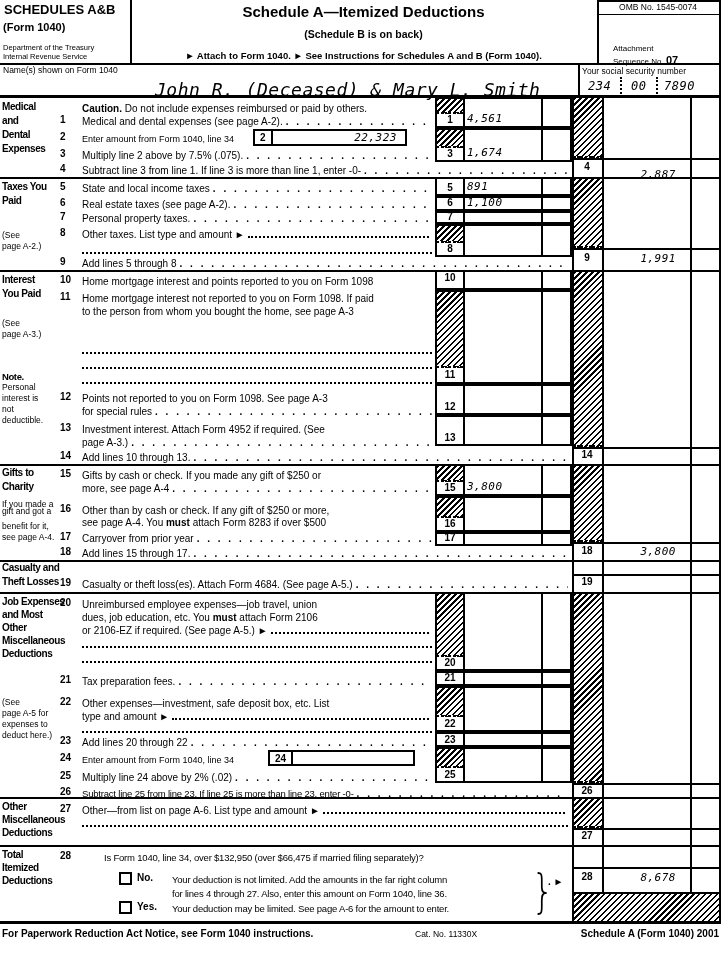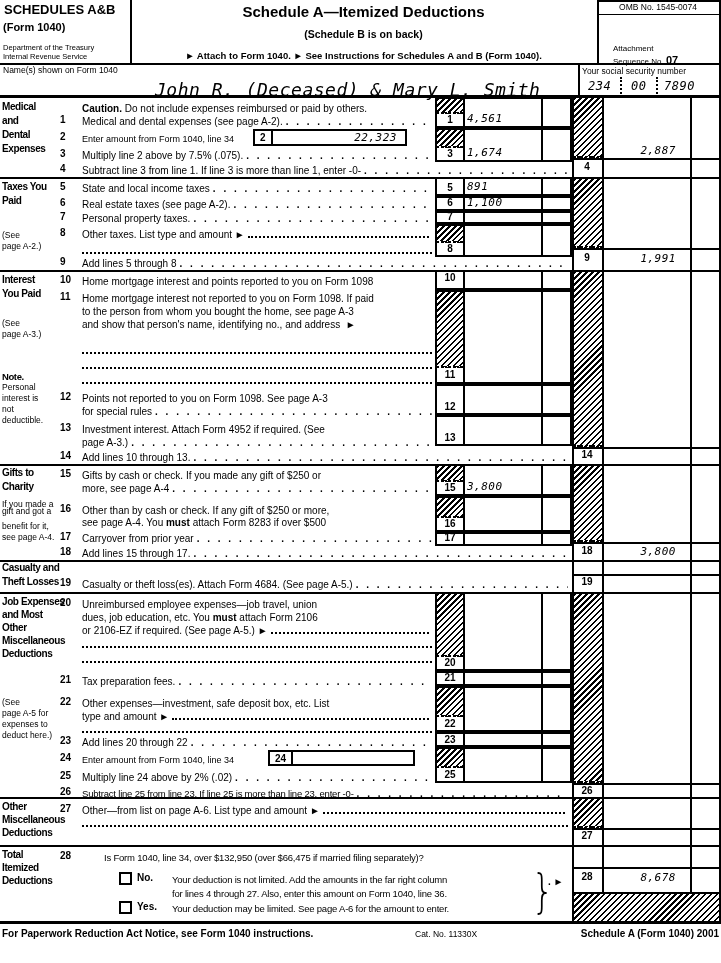--- a/index.html
+++ b/index.html
@@ -153,21 +153,21 @@
       <div class="c1"></div>
       <div class="c2"></div>
     </div>
   <div class="hatch hatchd" style="left:437px;top:99px;width:26px;height:13px"></div>
   <div class="hatch hatchd" style="left:437px;top:130px;width:26px;height:16px"></div>
   <div class="num" style="top:114px">1</div>
   <div class="num" style="top:148px">3</div>
   <div class="abs mval val" style="top:112px">4,561</div>
   <div class="abs mval val" style="top:146px">1,674</div>
   <div class="rnum" style="top:161px">4</div>
-  <div class="abs rval val" style="top:144px">2,887</div>
+  <div class="abs rval val" style="top:168px">2,887</div>
 
   <div class="sl" style="top:181px">Taxes You</div>
   <div class="sl" style="top:195px">Paid</div>
   <div class="sn" style="top:230px">(See</div>
   <div class="sn" style="top:241px">page A-2.)</div>
 
   <div class="ln" style="top:181px">5</div>
   <div class="row" style="top:181px;width:350px">
       <span class="t">State and local income taxes</span>
       <span class="dots">. . . . . . . . . . . . . . . . . . . . . . . . . . . . . . . . . . . . . . . . . . . . . . . . . .</span>
@@ -234,23 +234,20 @@
   <div class="row" style="top:274px;width:350px">
       <span class="t">Home mortgage interest and points reported to you on Form 1098</span>
     </div>
   <div class="ln" style="top:291px">11</div>
   <div class="row" style="top:291px;width:350px">
       <span class="t">Home mortgage interest not reported to you on Form 1098. If paid</span>
     </div>
   <div class="row" style="top:304px;width:350px">
       <span class="t">to the person from whom you bought the home, see page A-3</span>
     </div>
-  <div class="row" style="top:317px;width:350px">
-      <span class="t">and show that person's name, identifying no., and address  ►</span>
-    </div>
   <div class="dotrow" style="left:82px;top:344px;width:350px;height:8px"></div>
   <div class="dotrow" style="left:82px;top:359px;width:350px;height:8px"></div>
   <div class="dotrow" style="left:82px;top:374px;width:350px;height:8px"></div>
   <div class="ln" style="top:391px">12</div>
   <div class="row" style="top:391px;width:350px">
       <span class="t">Points not reported to you on Form 1098. See page A-3</span>
     </div>
   <div class="row" style="top:404px;width:350px">
       <span class="t">for special rules</span>
       <span class="dots">. . . . . . . . . . . . . . . . . . . . . . . . . . . . . . . . . . . . . . . . . . . . . . . . . .</span>

